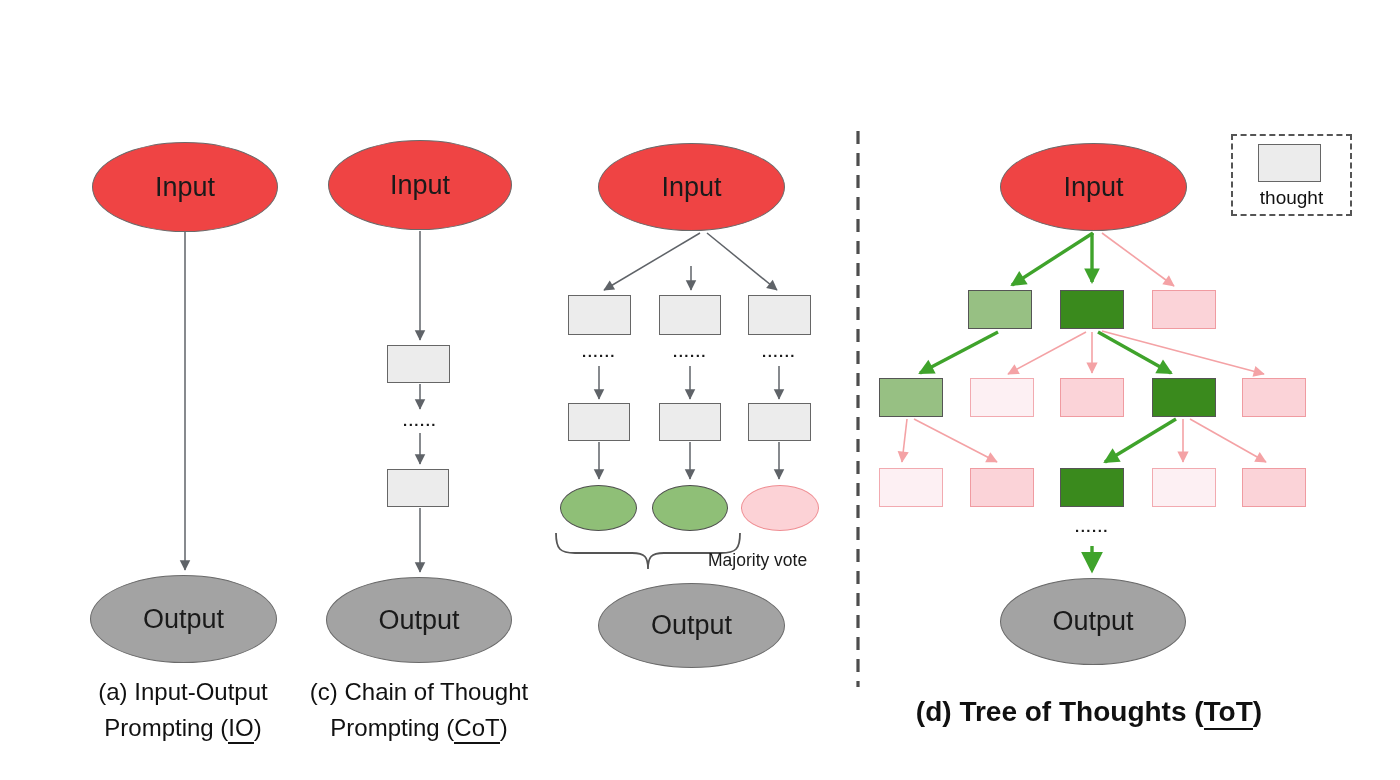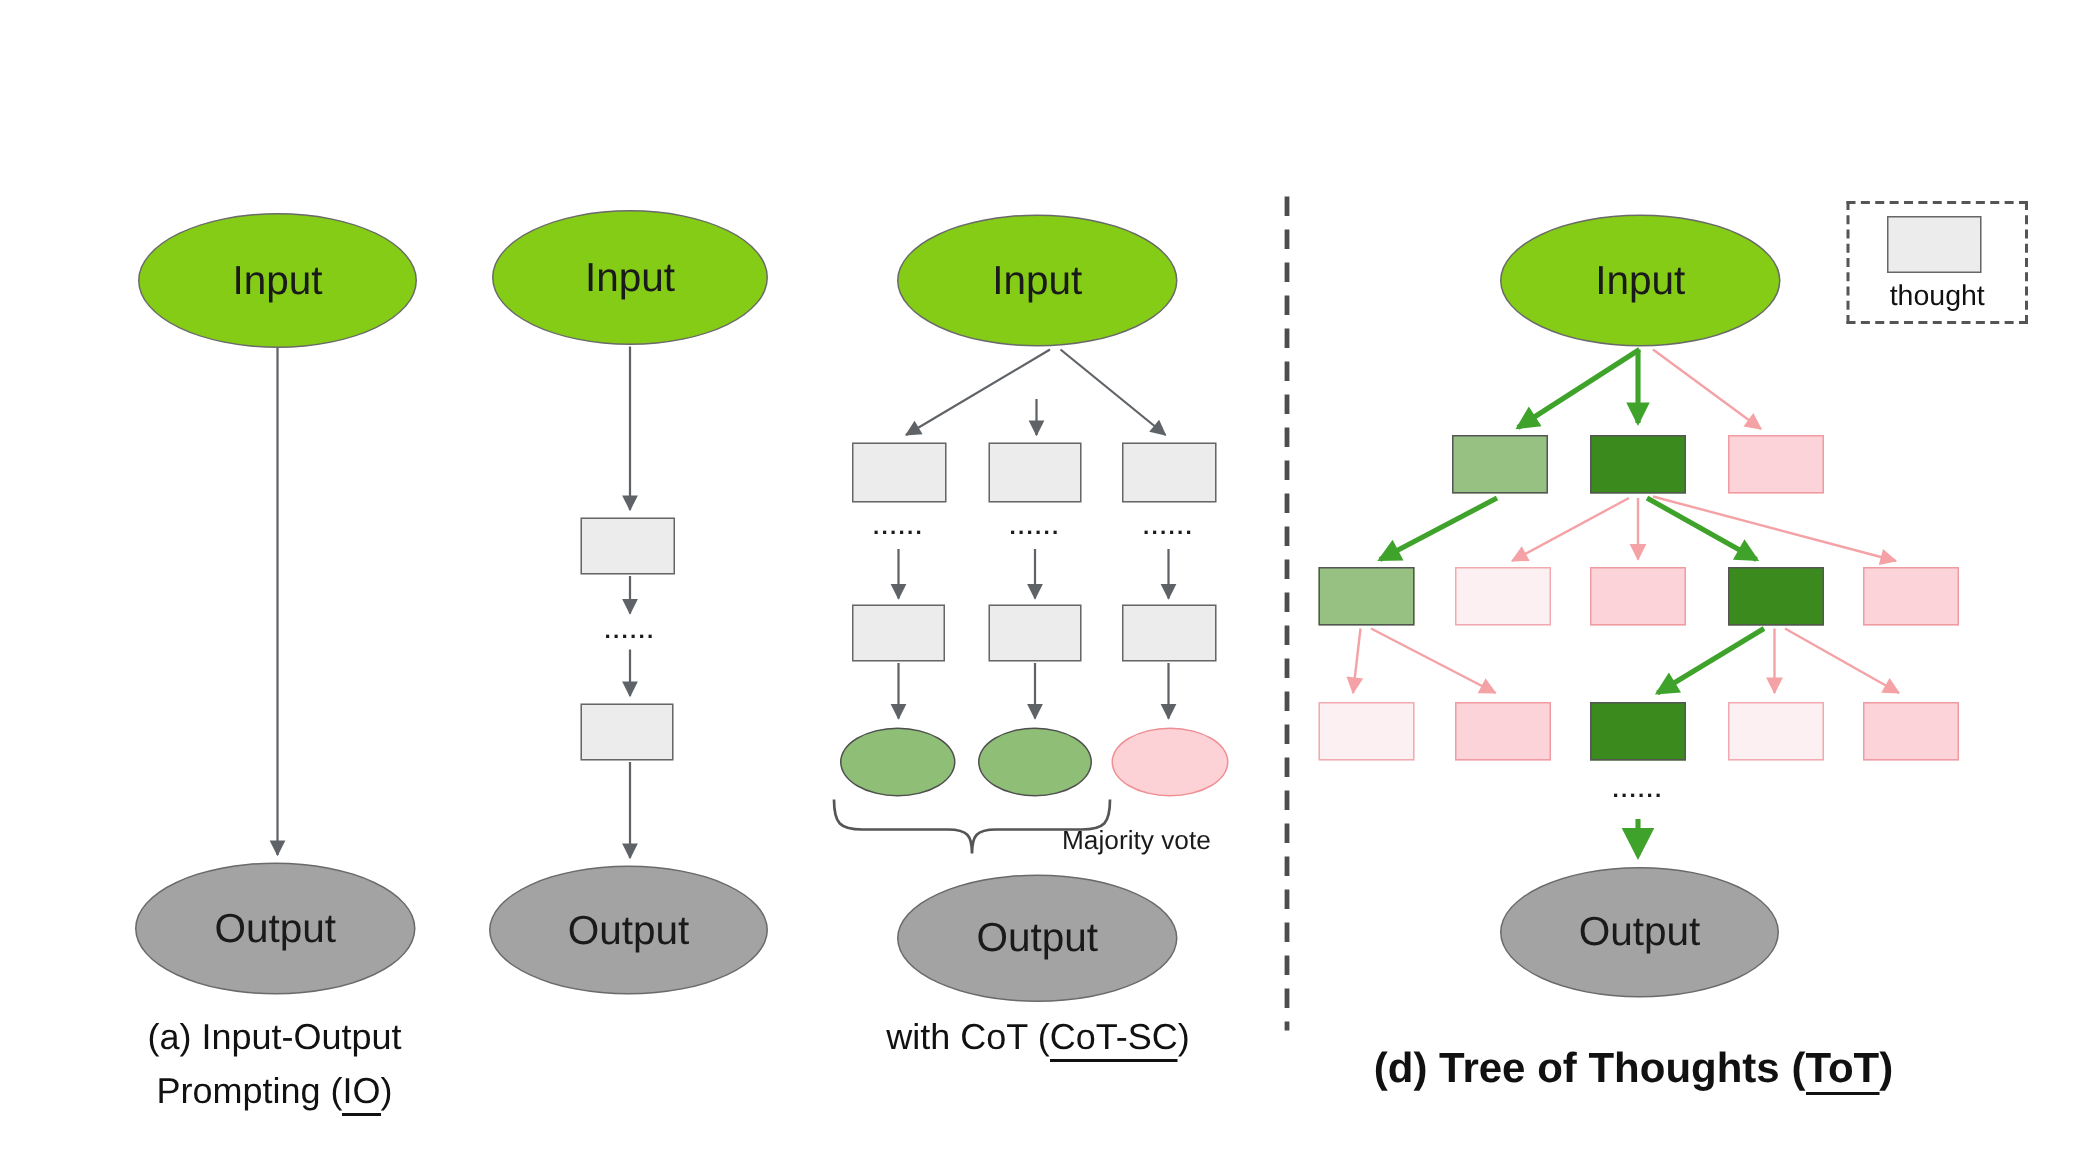--- a/index.html
+++ b/index.html
@@ -1,20 +1,20 @@
 <!DOCTYPE html>
 <html><head>
 <meta charset="utf-8">
 <style>
   html,body{margin:0;padding:0;background:#fff;}
   .canvas{position:relative;width:1400px;height:780px;background:#ffffff;overflow:hidden;
           font-family:"Liberation Sans", sans-serif;color:#1a1a1a;}
   svg.layer{position:absolute;left:0;top:0;z-index:1;}
   .node{position:absolute;z-index:2;display:flex;align-items:center;justify-content:center;box-sizing:border-box;}
-  .ellipse{border:1.6px solid #6a6a6a;border-radius:50%;font-size:27px;background:#84cc16;}
+  .ellipse{border:1.6px solid #6a6a6a;border-radius:50%;font-size:27px;background:#ef4444;}
   .ellipse.out{background:#a3a3a3;}
   .smell{border-radius:50%;border:1.8px solid #4f4f4f;}
   .smell.green{background:#8fbf77;}
   .smell.pink{background:#fcd2d6;border-color:#ef8e93;}
   .tbox{border:1.6px solid #666;background:#ececec;}
   .tbox.gmid{background:#97c083;border-color:#555;}
   .tbox.gdark{background:#3a8a1d;border-color:#555;}
   .tbox.pink{background:#fbd3d8;border-color:#f09ba1;}
   .tbox.plight{background:#fdf0f3;border-color:#f2aab0;}
   .dots{position:absolute;z-index:2;width:60px;text-align:center;font-weight:700;font-size:15px;
@@ -101,38 +101,41 @@
   <div class="caption" style="left:58px;top:674px;width:250px;">
     <div>(a) Input-Output</div>
     <div><span>Prompting (</span><span class="u">IO</span><span>)</span></div>
   </div>
 
   <div class="node ellipse" style="left:328px;top:140px;width:184px;height:90px;">Input</div>
   <div class="node tbox" style="left:387px;top:345px;width:63px;height:38px;"></div>
   <div class="dots" style="left:390px;top:412px;">......</div>
   <div class="node tbox" style="left:387px;top:469px;width:62px;height:38px;"></div>
   <div class="node ellipse out" style="left:326px;top:577px;width:186px;height:86px;">Output</div>
+  <div class="caption" style="left:290px;top:674px;width:258px;">
+    <div>(c) Chain of Thought</div>
+    <div><span>Prompting (</span><span class="u">CoT</span><span>)</span></div>
+  </div>
 
   <div class="node ellipse" style="left:598px;top:143px;width:187px;height:88px;">Input</div>
   <div class="node tbox" style="left:568px;top:295px;width:63px;height:40px;"></div>
   <div class="node tbox" style="left:659px;top:295px;width:62px;height:40px;"></div>
   <div class="node tbox" style="left:748px;top:295px;width:63px;height:40px;"></div>
   <div class="dots" style="left:569px;top:343px;">......</div>
   <div class="dots" style="left:660px;top:343px;">......</div>
   <div class="dots" style="left:749px;top:343px;">......</div>
   <div class="node tbox" style="left:568px;top:403px;width:62px;height:38px;"></div>
   <div class="node tbox" style="left:659px;top:403px;width:62px;height:38px;"></div>
   <div class="node tbox" style="left:748px;top:403px;width:63px;height:38px;"></div>
   <div class="node smell green" style="left:560px;top:485px;width:77px;height:46px;"></div>
   <div class="node smell green" style="left:652px;top:485px;width:76px;height:46px;"></div>
   <div class="node smell pink" style="left:741px;top:485px;width:78px;height:46px;"></div>
   <div class="mvote" style="left:708px;top:550px;">Majority vote</div>
   <div class="node ellipse out" style="left:598px;top:583px;width:187px;height:85px;">Output</div>
   <div class="caption" style="left:562px;top:674px;width:260px;">
-    <div><span>with CoT (</span><span class="u">CoT-SC</span><span>)</span></div>
   </div>
 
   <div class="node ellipse" style="left:1000px;top:143px;width:187px;height:88px;">Input</div>
 
   <div class="legend" style="left:1231px;top:134px;width:121px;height:82px;"></div>
   <div class="node tbox" style="left:1258px;top:144px;width:63px;height:38px;"></div>
   <div class="legend-label" style="left:1231px;top:187px;width:121px;">thought</div>
 
   <div class="node tbox gmid" style="left:968px;top:290px;width:64px;height:39px;"></div>
   <div class="node tbox gdark" style="left:1060px;top:290px;width:64px;height:39px;"></div>

